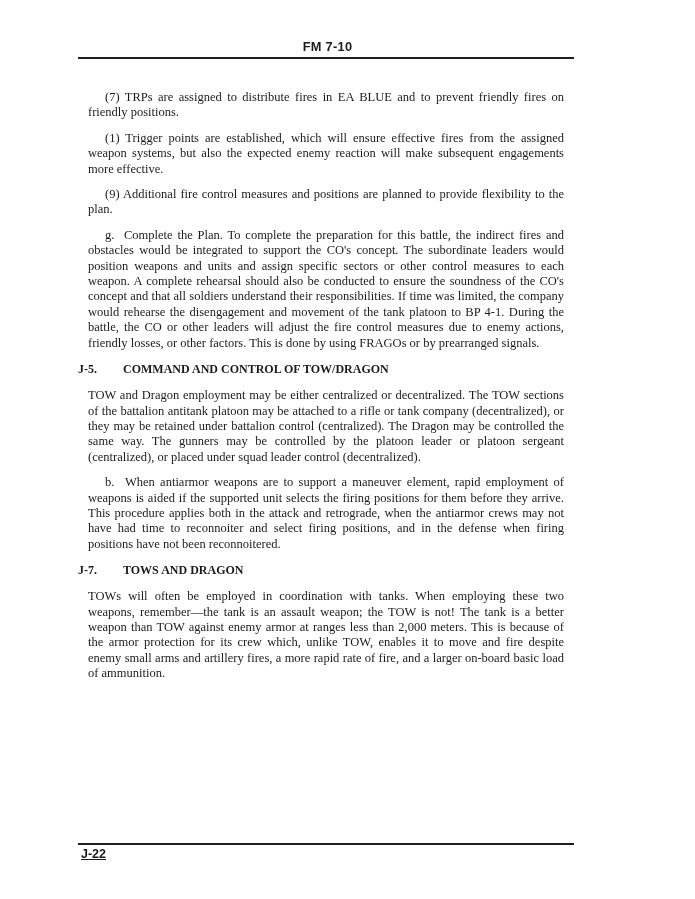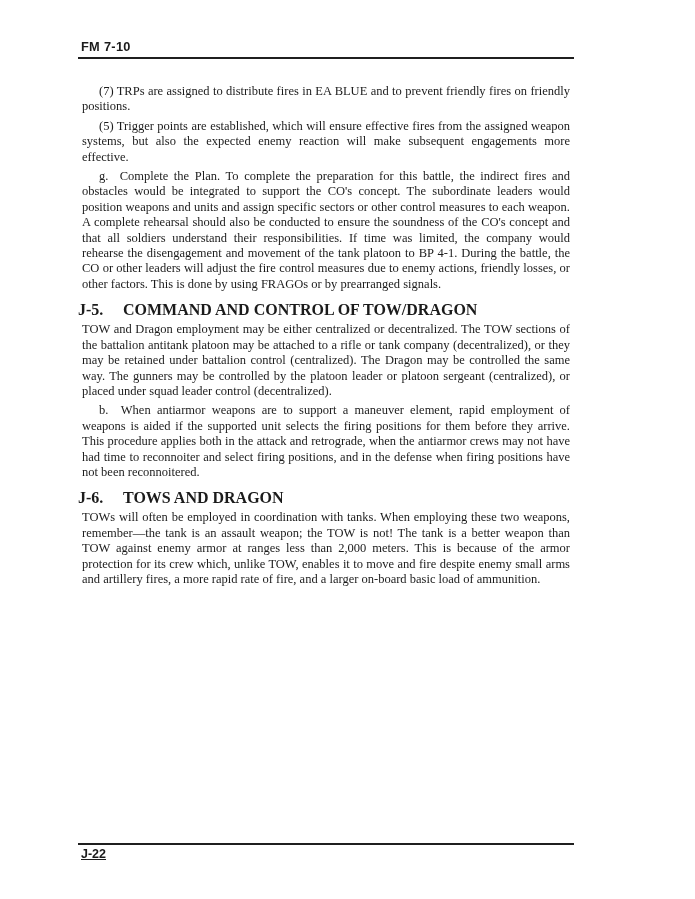--- a/index.html
+++ b/index.html
@@ -22,45 +22,46 @@
     left: 78px;
     width: 496px;
   }
   .header-label {
     font-family: "Liberation Sans", "DejaVu Sans", sans-serif;
     font-weight: bold;
     font-size: 12.8px;
     line-height: 13px;
     letter-spacing: 0.3px;
     padding-left: 3px;
+    text-align: center;
   }
   .rule {
     height: 2px;
     background: #1f1f1f;
   }
   .header-rule { margin-top: 4px; }
   .doc-body {
     position: absolute;
     top: 80px;
     left: 78px;
     width: 496px;
     font-size: 12.5px;
     line-height: 15.4px;
   }
   .para {
-    margin: 4px;
+    margin: 10px;
     text-align: justify;
   }
   .para.indent { text-indent: 17px; }
   .b { font-weight: normal; }
   .heading {
     display: flex;
     margin-top: 9px;
     font-weight: bold;
-    font-size: 16px;
+    font-size: 12px;
     line-height: 17px;
     white-space: nowrap;
   }
   .h-num {
     flex: 0 0 45px;
   }
   .page-footer {
     position: absolute;
     top: 843px;
     left: 78px;
@@ -81,30 +82,31 @@
 
 <div class="page">
 
   <header class="page-header">
     <div class="header-label">FM 7-10</div>
     <div class="rule header-rule"></div>
   </header>
 
   <main class="doc-body" id="doc-body">
       <p class="para indent"><span>(7) TRPs are assigned to distribute fires in EA BLUE and to prevent friendly fires on friendly positions.</span></p>
-      <p class="para indent"><span>(5) Trigger points are established, which will ensure effective fires from the assigned weapon systems, but also the expected enemy reaction will make subsequent engagements more effective.</span></p>
+      <p class="para indent"><span>(1) Trigger points are established, which will ensure effective fires from the assigned weapon systems, but also the expected enemy reaction will make subsequent engagements more effective.</span></p>
+      <p class="para indent"><span>(9) Additional fire control measures and positions are planned to provide flexibility to the plan.</span></p>
       <p class="para indent"><span>g.&nbsp;&nbsp;</span><span class="b">Complete the Plan</span><span>. To complete the preparation for this battle, the indirect fires and obstacles would be integrated to support the CO's concept. The subordinate leaders would position weapons and units and assign specific sectors or other control measures to each weapon. A complete rehearsal should also be conducted to ensure the soundness of the CO's concept and that all soldiers understand their responsibilities. If time was limited, the company would rehearse the disengagement and movement of the tank platoon to BP 4-1. During the battle, the CO or other leaders will adjust the fire control measures due to enemy actions, friendly losses, or other factors. This is done by using FRAGOs or by prearranged signals.</span></p>
       <div class="heading">
     <span class="h-num">J-5.</span>
     <span class="h-title">COMMAND AND CONTROL OF TOW/DRAGON</span>
   </div>
       <p class="para"><span>TOW and Dragon employment may be either centralized or decentralized. The TOW sections of the battalion antitank platoon may be attached to a rifle or tank company (decentralized), or they may be retained under battalion control (centralized). The Dragon may be controlled the same way. The gunners may be controlled by the platoon leader or platoon sergeant (centralized), or placed under squad leader control (decentralized).</span></p>
       <p class="para indent"><span>b.&nbsp;&nbsp;When antiarmor weapons are to support a maneuver element, rapid employment of weapons is aided if the supported unit selects the firing positions for them before they arrive. This procedure applies both in the attack and retrograde, when the antiarmor crews may not have had time to reconnoiter and select firing positions, and in the defense when firing positions have not been reconnoitered.</span></p>
       <div class="heading">
-    <span class="h-num">J-6.</span>
+    <span class="h-num">J-7.</span>
     <span class="h-title">TOWS AND DRAGON</span>
   </div>
       <p class="para"><span>TOWs will often be employed in coordination with tanks. When employing these two weapons, remember—the tank is an assault weapon; the TOW is not! The tank is a better weapon than TOW against enemy armor at ranges less than 2,000 meters. This is because of the armor protection for its crew which, unlike TOW, enables it to move and fire despite enemy small arms and artillery fires, a more rapid rate of fire, and a larger on-board basic load of ammunition.</span></p>
     </main>
 
   <footer class="page-footer">
     <div class="rule footer-rule"></div>
     <div class="footer-label">J-22</div>
   </footer>
 

